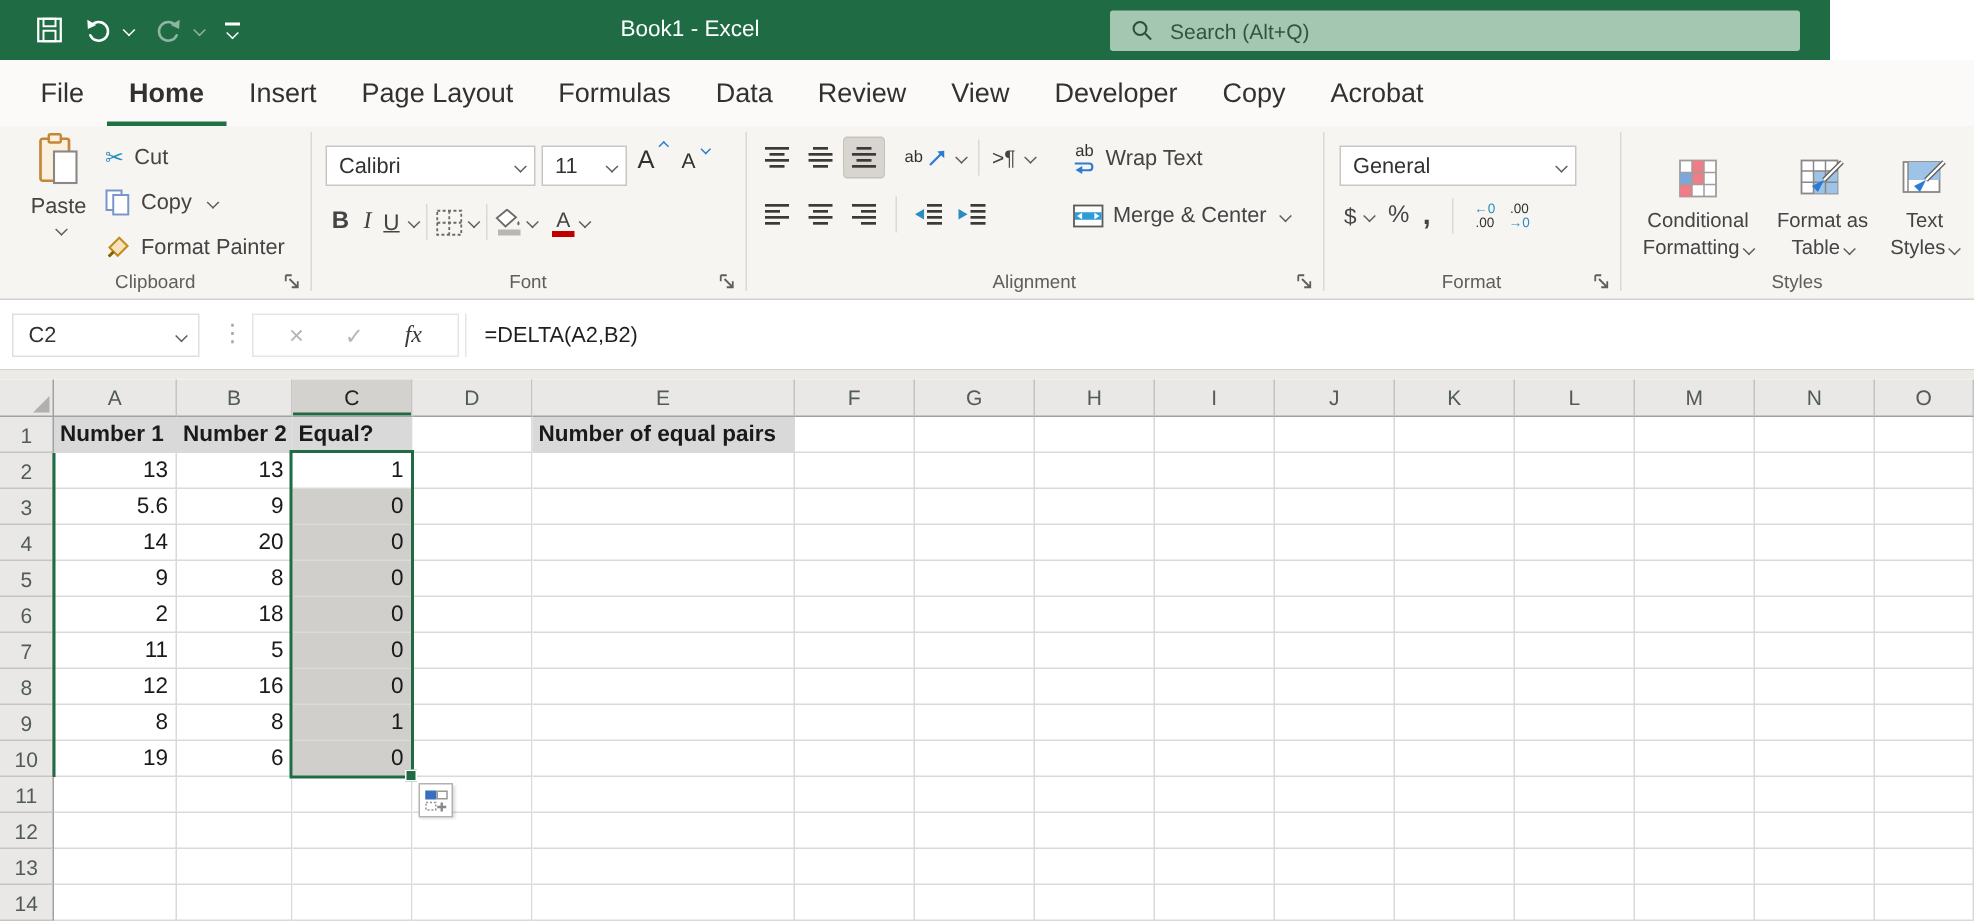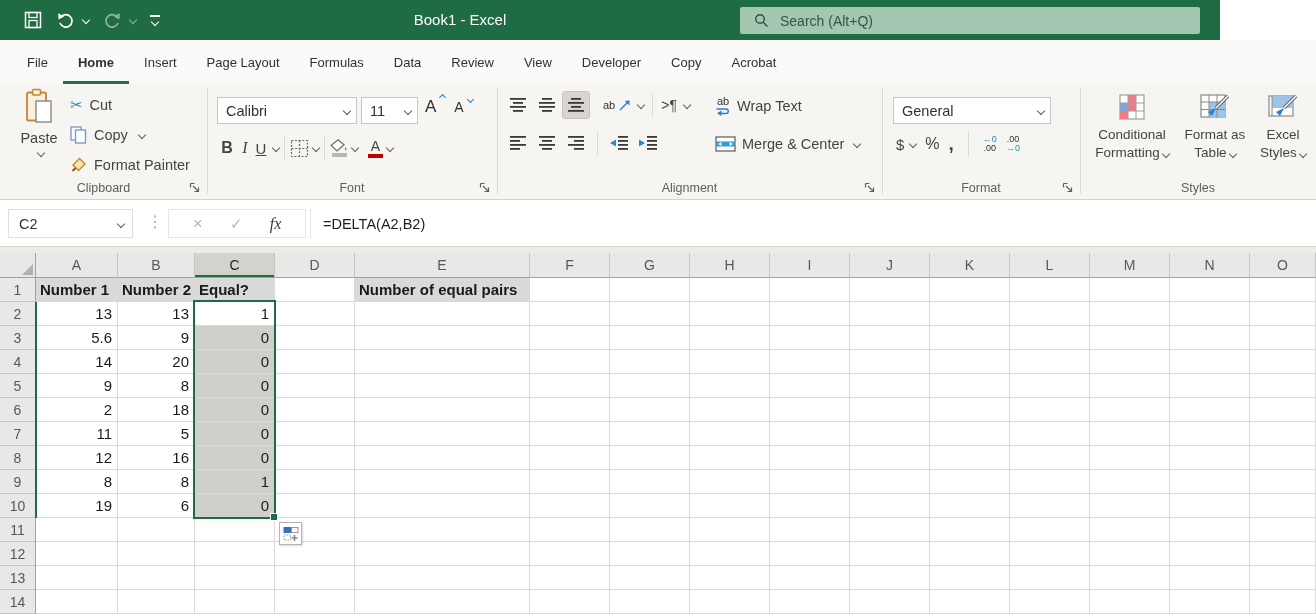--- a/index.html
+++ b/index.html
@@ -24,21 +24,21 @@
     border-radius:2px; display:flex; align-items:center; padding-left:14px; gap:11px; }
   .search input{ background:transparent; border:none; outline:none; font-size:14px;
     color:#21402f; width:360px; font-family:"Liberation Sans",sans-serif; }
   .search input::placeholder{ color:#35543f; opacity:1; }
   .qcustom{ display:flex; flex-direction:column; align-items:center; gap:2px; }
   .qcustom .bar{ width:10px; height:1.6px; background:#fff; }
 
   
   .tabsrow{ position:absolute; left:0; top:40px; width:1316px; height:44px; background:#fbfaf8;
     display:flex; align-items:stretch; padding-left:12px; }
-  .tab{ padding:0 15px; display:flex; align-items:center; font-size:13px; color:#323130; cursor:default; }
+  .tab{ padding:0 15px; display:flex; align-items:center; font-size:18px; color:#323130; cursor:default; }
   .tab.active{ font-weight:700; box-shadow:inset 0 -3px 0 #1e7145; }
 
   
   .ribbon{ position:absolute; left:0; top:84px; width:1316px; height:116px; background:#f6f5f2;
     border-bottom:1px solid #d4d2cf; font-size:14.5px; color:#444; }
   .group{ position:absolute; top:0; height:115px; }
   .gsep{ position:absolute; top:4px; width:1px; height:106px; background:#dbd9d6; }
   .glabel{ position:absolute; bottom:4px; left:0; right:0; text-align:center; font-size:12.5px; color:#605e5c; }
   .launcher{ position:absolute; right:7px; bottom:6px; }
   .combo{ position:absolute; height:27px; background:#fff; border:1px solid #c8c6c4;
@@ -73,21 +73,21 @@
   .wrapbtn,.mergebtn{ position:absolute; left:218px; height:28px; display:flex; align-items:center; gap:6px; }
   .abmini{ font-size:11px; color:#323130; line-height:1; }
   .pilcrow{ font-size:14px; }
 
   
   .decbtn{ display:flex; flex-direction:column; align-items:center; line-height:1; font-size:9px; color:#323130; }
   .decbtn .b{ color:#2b8cbf; }
   .dollar{ font-size:15px; } .pct{ font-size:16px; } .comma{ font-size:19px; font-weight:700; }
 
   
-  .stylebtns{ position:absolute; left:6px; top:8px; display:flex; align-items:center; }
+  .stylebtns{ position:absolute; left:6px; top:20px; display:flex; align-items:center; }
   .bigbtn{ display:flex; flex-direction:column; align-items:center; text-align:center;
     font-size:13.5px; color:#444; line-height:1.3; }
   .bigbtn .cap{ margin-top:4px; }
   .bigbtn .chev{ margin-left:3px; }
 
   
   .fbar{ position:absolute; left:0; top:200px; width:1316px; height:47px; background:#fff;
     border-bottom:1px solid #d4d2cf; }
   .namebox{ position:absolute; left:8px; top:9px; width:125px; height:29px; background:#fff;
     border:1px solid #e1dfdd; display:flex; align-items:center; padding:0 8px 0 10px; font-size:14.5px; color:#323130; }
@@ -476,21 +476,21 @@
         <span>
           <svg width="32" height="30" viewBox="0 0 32 30">
             <rect x="2" y="4" width="24" height="20" fill="#fff" stroke="#8a8886" stroke-width="1.2"></rect>
             <rect x="5" y="4" width="21" height="12" fill="#9dc3e6"></rect>
             <path d="M5 4 V24" stroke="#8a8886" stroke-width="1"></path>
             <path d="M29 4 L17 16" stroke="#605e5c" stroke-width="3.4"></path>
             <path d="M29 4 L17 16" stroke="#fff" stroke-width="1.6"></path>
             <polygon points="17,16 13,24 9,20" fill="#2b7cd3"></polygon>
           </svg>
         </span>
-        <span class="cap"><span>Excel Styles</span><span class="chev"></span></span>
+        <span class="cap"><span>Text Styles</span><span class="chev"></span></span>
       </div>
     </div>
     <div class="glabel">Styles</div>
   </div>
 </div>
 
 <div class="fbar">
   <div class="namebox">
     <span class="cv">C2</span>
     <span class="chev"></span>

